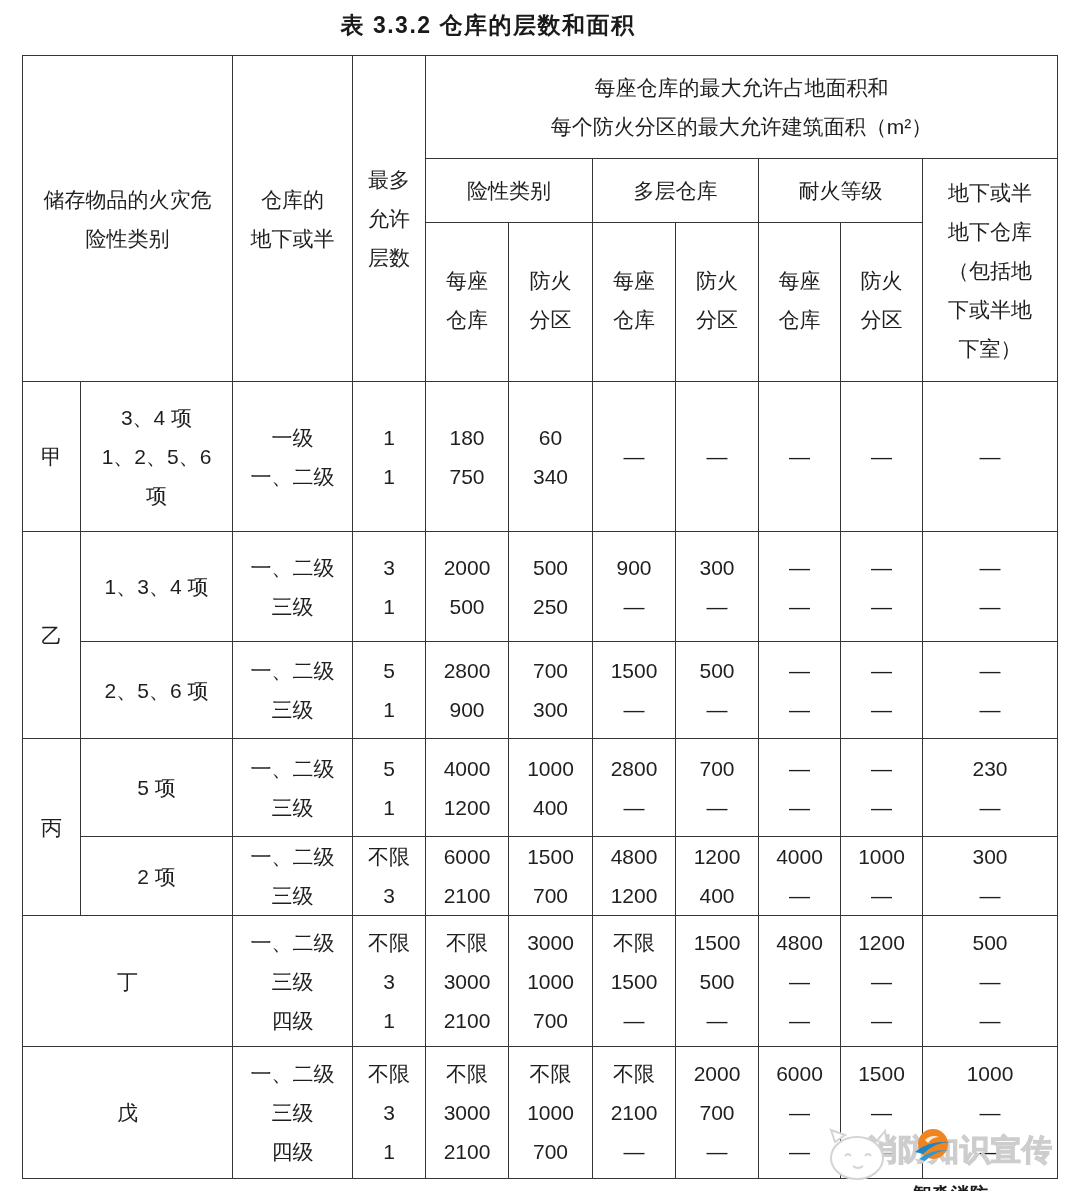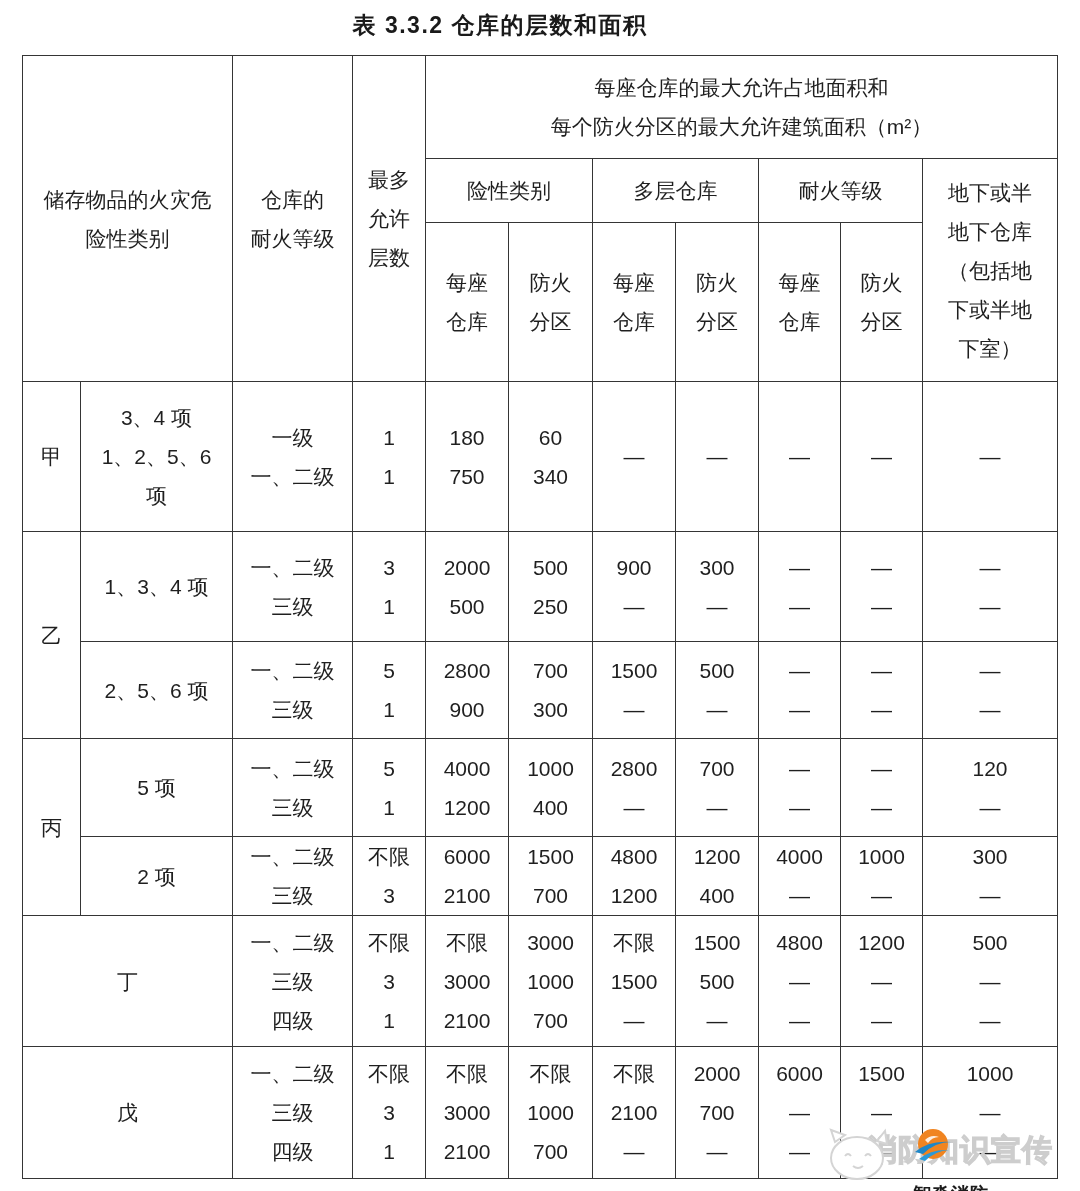--- a/index.html
+++ b/index.html
@@ -9,41 +9,40 @@
     font-family:"Liberation Sans","DejaVu Sans",sans-serif;
     color:#1f1f1f;
     position:relative;
     overflow:hidden;
   }
   .title{
     position:absolute;top:10px;left:0;width:976px;
     text-align:center;
     font-size:23px;font-weight:700;letter-spacing:1.5px;
     color:#1a1a1a;
-    padding-left:12px;
   }
   table.main{
     position:absolute;left:22px;top:55px;
     width:1035px;
     border-collapse:collapse;
     table-layout:fixed;
   }
   table.main td{
     border:1.6px solid #353535;
     text-align:center;
     vertical-align:middle;
     font-size:21px;
     line-height:39px;
     white-space:pre-line;
     padding:0;
     overflow:hidden;
   }
   tr.h-a{height:103px;}
   tr.h-b{height:64px;}
-  tr.h-c{height:159px;}
+  tr.h-c{height:159px;font-family:Liberation Mono, monospace;}
   tr.r-jia{height:150px;}
   tr.r-yi1{height:110px;}
   tr.r-yi2{height:97px;}
   tr.r-bing1{height:98px;}
   tr.r-bing2{height:79px;}
   tr.r-ding{height:131px;}
   tr.r-wu{height:132px;}
   td.hdr{line-height:37px;}
   
   .watermark{
@@ -85,21 +84,21 @@
     <col style="width:82px">
       <col style="width:82px">
       <col style="width:135px">
   </colgroup>
   <tbody>
 
     <tr class="h-a">
       <td class="hdr" colspan="2" rowspan="3">储存物品的火灾危
 险性类别</td>
       <td class="hdr" rowspan="3">仓库的
-耐火等级</td>
+地下或半</td>
       <td class="hdr" rowspan="3">最多
 允许
 层数</td>
       <td class="hdr" colspan="7">每座仓库的最大允许占地面积和
 每个防火分区的最大允许建筑面积（m²）</td>
     </tr>
     <tr class="h-b">
       <td class="hdr" colspan="2">险性类别</td>
       <td class="hdr" colspan="2">多层仓库</td>
       <td class="hdr" colspan="2">耐火等级</td>
@@ -201,21 +200,21 @@
       <td>1000
 400</td>
       <td>2800
 —</td>
       <td>700
 —</td>
       <td>—
 —</td>
       <td>—
 —</td>
-      <td>120
+      <td>230
 —</td>
     </tr>
 
     <tr class="r-bing2">
       <td>2 项</td>
       <td>一、二级
 三级</td>
       <td>不限
 3</td>
       <td>6000

